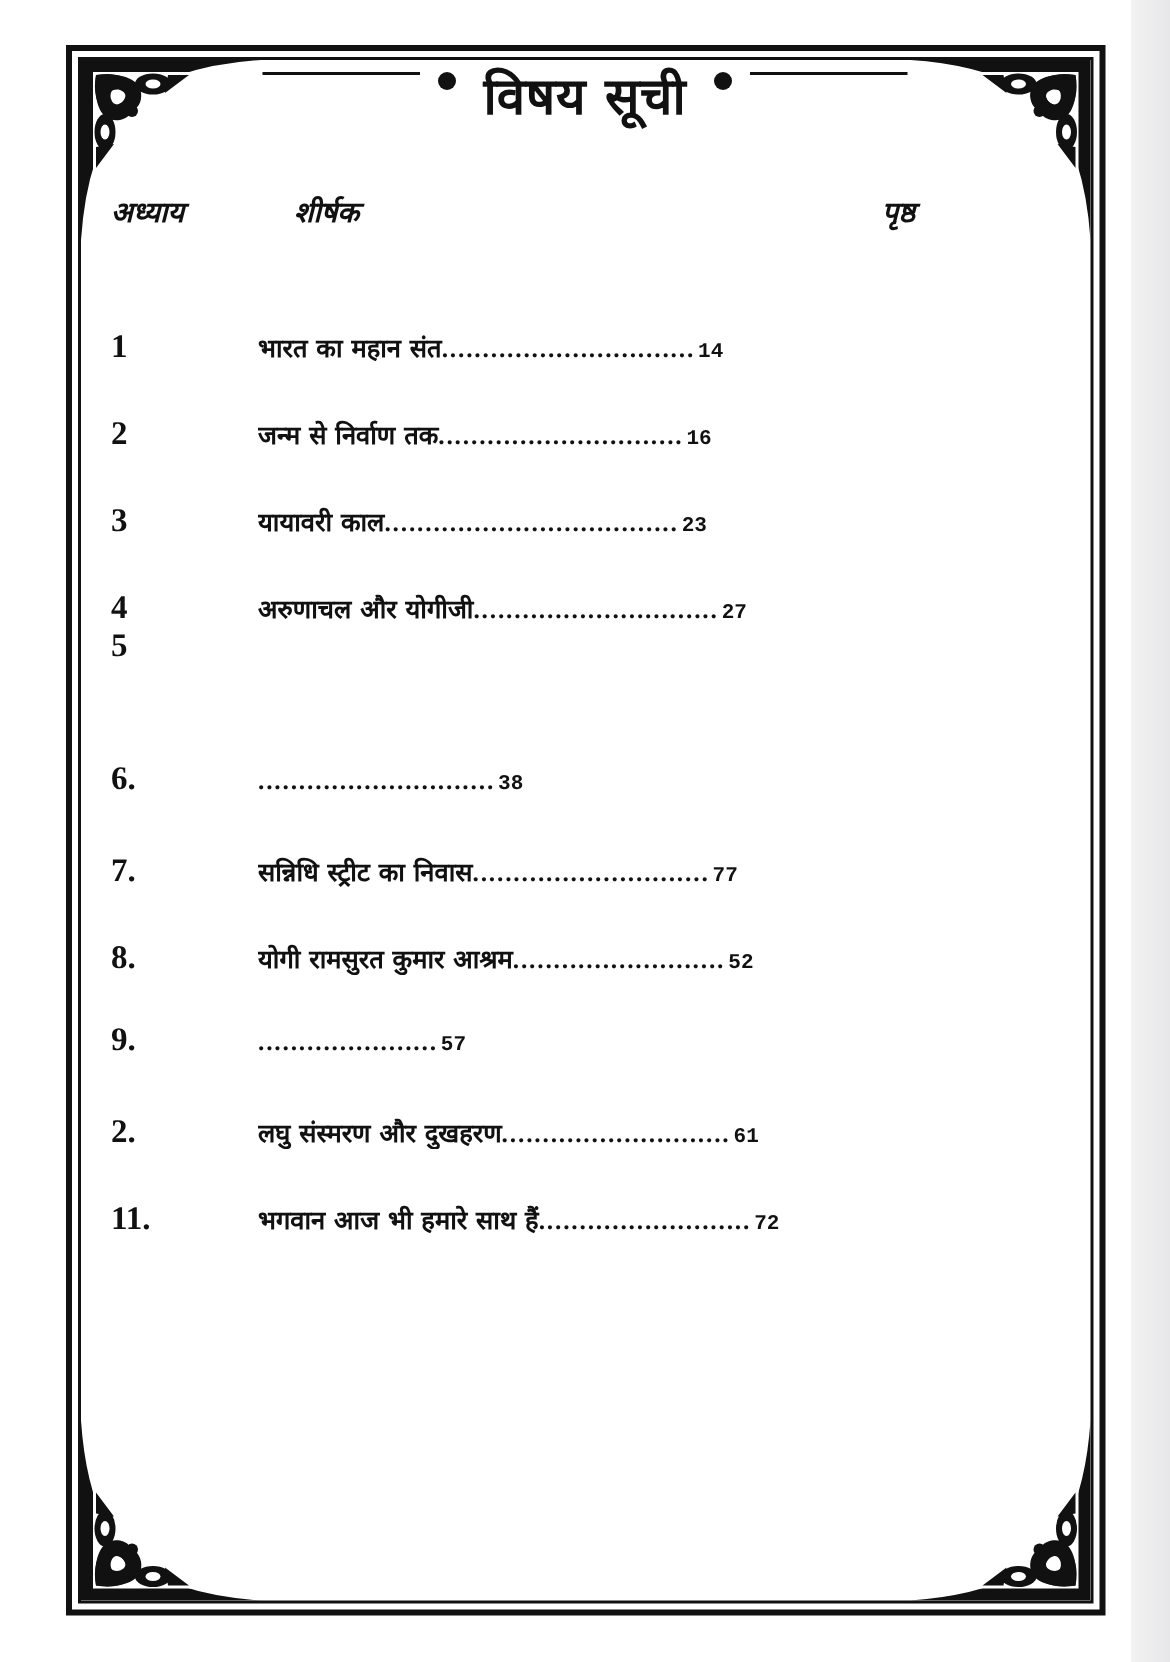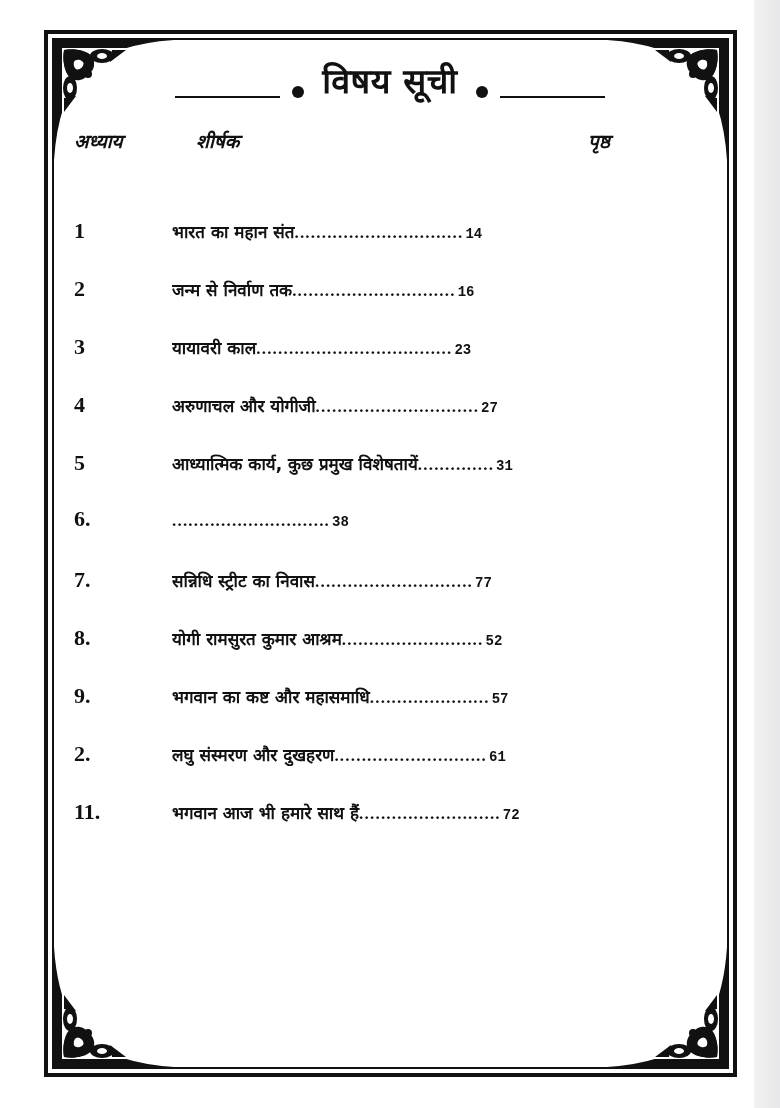--- a/index.html
+++ b/index.html
@@ -23,21 +23,21 @@
   }
   .corner { position: absolute; width: 120px; height: 120px; }
   .corner svg { width: 100%; height: 100%; display: block; }
   .c-tl { left: 54px; top: 40px; }
   .c-tr { left: 607px; top: 40px; transform: scaleX(-1); }
   .c-bl { left: 54px; top: 947px; transform: scaleY(-1); }
   .c-br { left: 607px; top: 947px; transform: scale(-1,-1); }
 
   .title-row {
     position: absolute; left: 150px; top: 48px; width: 480px; height: 50px;
-    display: flex; align-items: flex-end; justify-content: center;
+    display: flex; align-items: flex-start; justify-content: center;
   }
   .title-line { height: 2px; background: #111; width: 105px; }
   .title-dot { width: 12px; height: 12px; border-radius: 50%; background: #111; margin: 0 12px; }
   .title-text {
     font-family: "DejaVu Sans", sans-serif; font-weight: bold; font-size: 34px;
     letter-spacing: 0.5px; padding: 0 6px; line-height: 1;
   }
 
   .col-header {
     position: absolute; top: 128px; font-family: "DejaVu Sans", sans-serif;
@@ -173,25 +173,20 @@
   <div class="toc-row" style="top:174px">
     <span class="num">4</span>
     <span class="entry">
         <span class="entry-title">अरुणाचल और योगीजी</span>
         <span class="dots">..............................</span>
         <span class="page">27</span>
       </span>
   </div>
   <div class="toc-row" style="top:232px">
     <span class="num">5</span>
-    <span class="entry">
-        <span class="entry-title">आध्यात्मिक कार्य, कुछ प्रमुख विशेषतायें</span>
-        <span class="dots">..............</span>
-        <span class="page">31</span>
-      </span>
   </div>
   <div class="toc-row" style="top:291px">
     <span class="num">6.</span>
     <span class="entry">
         <span class="dots">.............................</span>
         <span class="page">38</span>
       </span>
   </div>
   <div class="toc-row" style="top:349px">
     <span class="num">7.</span>
@@ -205,21 +200,20 @@
     <span class="num">8.</span>
     <span class="entry">
         <span class="entry-title">योगी रामसुरत कुमार आश्रम</span>
         <span class="dots">..........................</span>
         <span class="page">52</span>
       </span>
   </div>
   <div class="toc-row" style="top:465px">
     <span class="num">9.</span>
     <span class="entry">
-        <span class="entry-title">भगवान का कष्ट और महासमाधि</span>
         <span class="dots">......................</span>
         <span class="page">57</span>
       </span>
   </div>
   <div class="toc-row" style="top:523px">
     <span class="num">2.</span>
     <span class="entry">
         <span class="entry-title">लघु संस्मरण और  दुखहरण</span>
         <span class="dots">............................</span>
         <span class="page">61</span>

